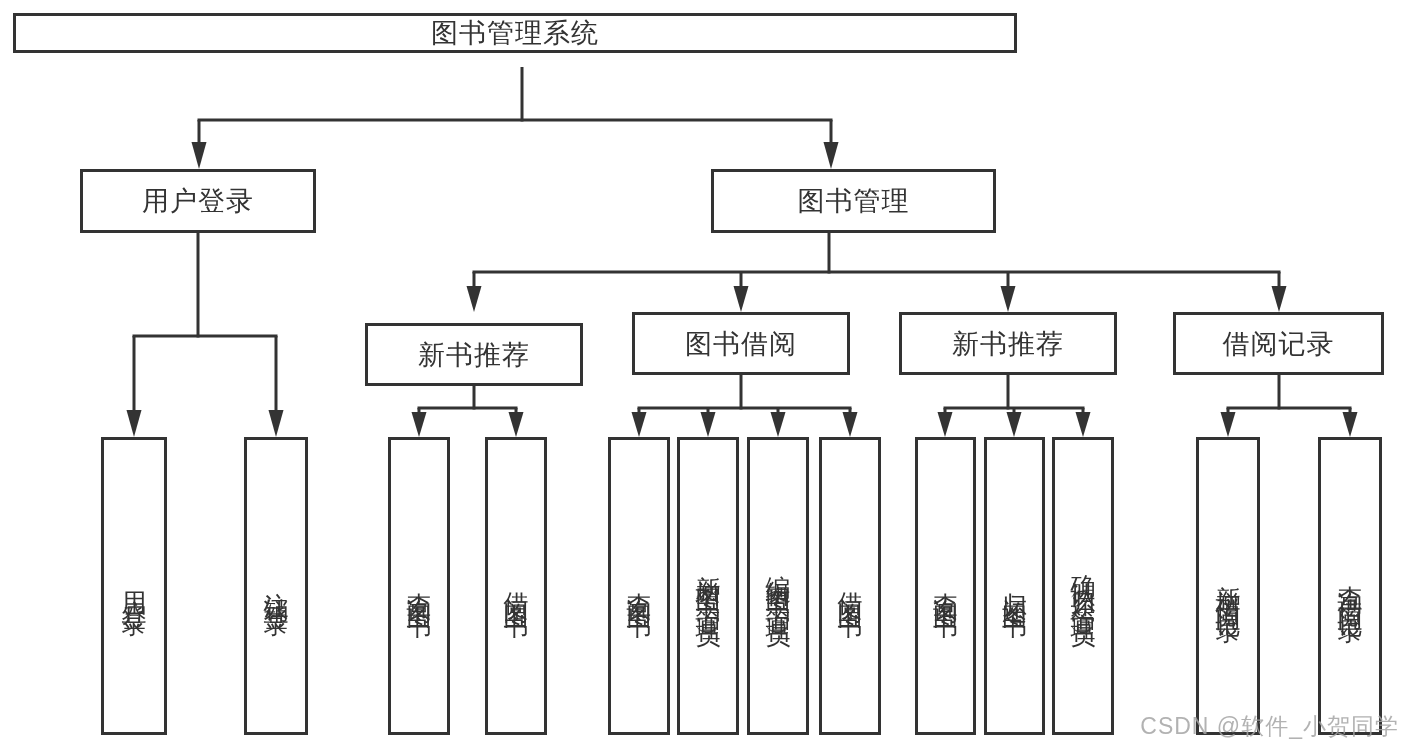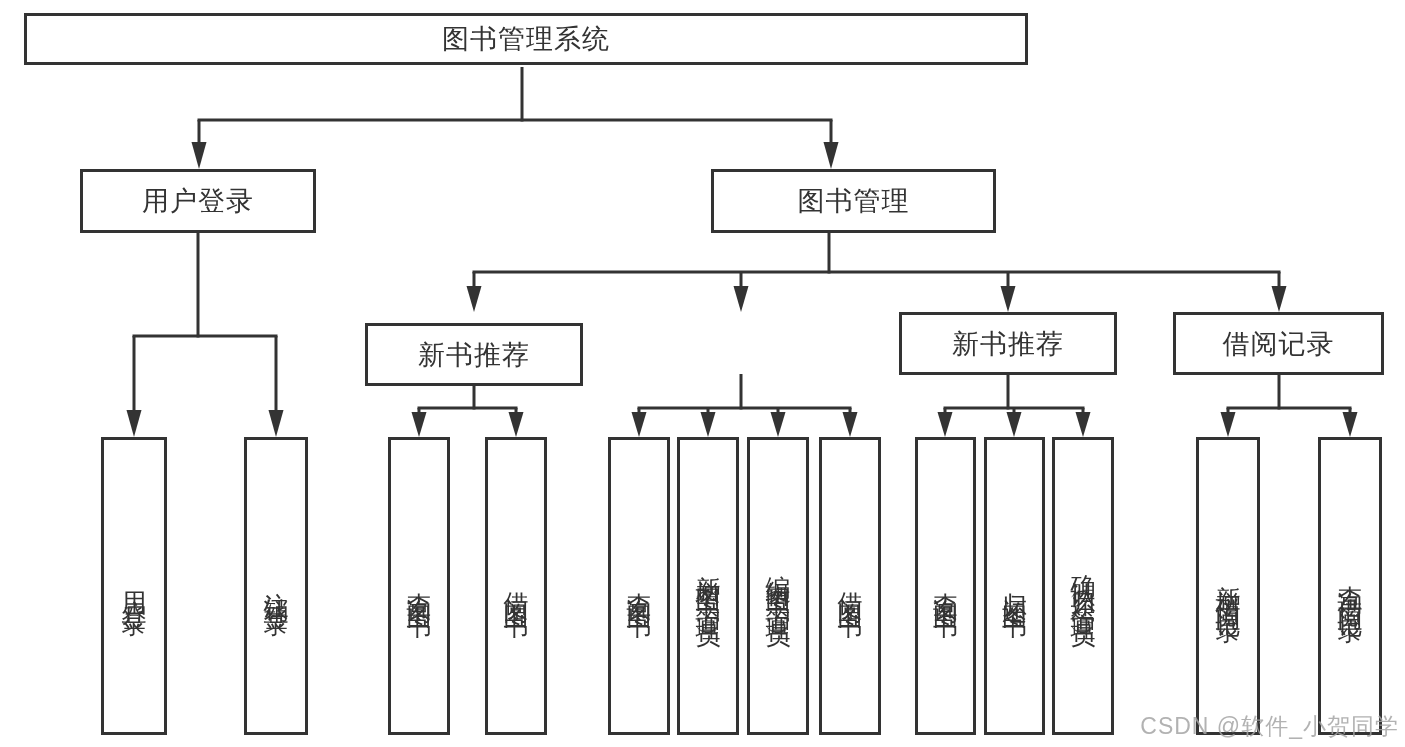--- a/index.html
+++ b/index.html
@@ -130,34 +130,37 @@
     <g>
       <line x1="1279" y1="374" x2="1279" y2="409.5"></line>
       <line x1="1226.5" y1="408" x2="1351.5" y2="408"></line>
       <line x1="1228" y1="408" x2="1228" y2="416"></line>
       <polygon points="1220.5,412 1235.5,412 1228,437"></polygon>
       <line x1="1350" y1="408" x2="1350" y2="416"></line>
       <polygon points="1342.5,412 1357.5,412 1350,437"></polygon>
     </g>
   </svg>
 
-  <div class="node hbox" style="left:24px; top:13px; width:1004px; height:52px;font-family:Liberation Serif, serif;">
+  <div class="node hbox" style="left:13px; top:13px; width:1004px; height:40px;font-family:Liberation Serif, serif;">
     <span class="label">图书管理系统</span>
   </div>
 
   <div class="node hbox" style="left:80px; top:169px; width:236px; height:64px;">
     <span class="label">用户登录</span>
   </div>
   <div class="node hbox" style="left:711px; top:169px; width:285px; height:64px;">
     <span class="label">图书管理</span>
   </div>
 
   <div class="node hbox" style="left:365px; top:312px; width:218px; height:63px;margin-top:11px;">
     <span class="label">新书推荐</span>
   </div>
+  <div class="node hbox" style="left:632px; top:312px; width:218px; height:63px;">
+    <span class="label">图书借阅</span>
+  </div>
   <div class="node hbox" style="left:899px; top:312px; width:218px; height:63px;">
     <span class="label">新书推荐</span>
   </div>
   <div class="node hbox" style="left:1173px; top:312px; width:211px; height:63px;text-align:right;">
     <span class="label">借阅记录</span>
   </div>
 
   <div class="node vbox" style="left:101px; width:66px;">
     <span class="vtext label">用户登录</span>
   </div>

